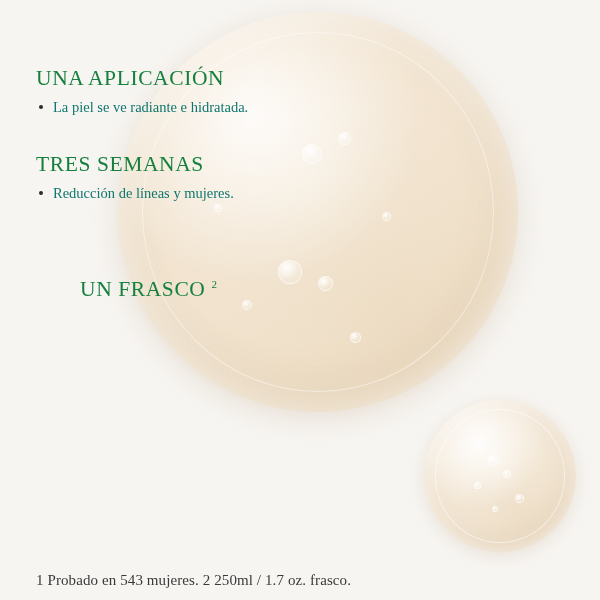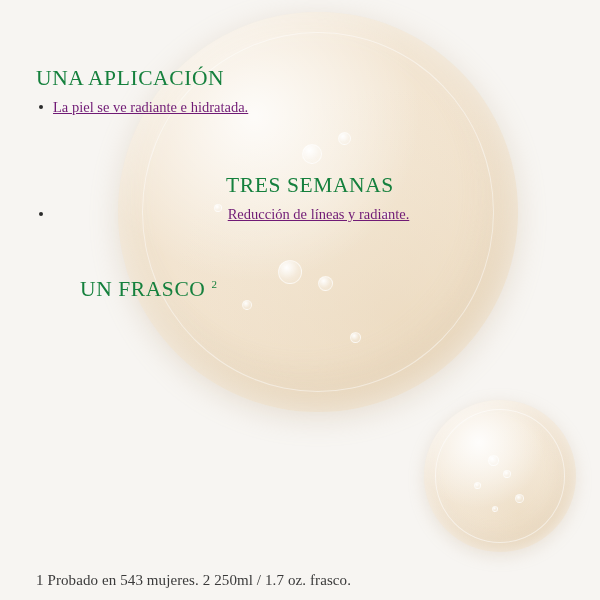--- a/index.html
+++ b/index.html
@@ -114,44 +114,43 @@
     margin: 0;
     padding: 0;
     list-style: none;
   }
   ul.bullets li {
     position: relative;
     padding-left: 17px;
     margin-bottom: 8px;
     font-size: 14.5px;
     line-height: 1.32;
-    color: #701a75;
+    color: #0f766e;
     white-space: nowrap;
-    text-decoration: underline;
   }
   ul.bullets li:last-child {
     margin-bottom: 0;
   }
   ul.bullets li::before {
     content: "";
     position: absolute;
     left: 3px;
     top: 7px;
     width: 4px;
     height: 4px;
     border-radius: 50%;
     background: #2b2b2b;
   }
   ul.bullets li .sup {
     font-size: 9.5px;
     vertical-align: super;
   }
 
   .block-1 { top: 66px; }
-  .block-2 { top: 173px; text-align: center; }
+  .block-2 { top: 152px; }
   .block-3 { top: 277px; margin-left: 44px; }
 
   .footnote {
     position: absolute;
     left: 36px;
     top: 572px;
     font-size: 15px;
     color: #3a3a3a;
     letter-spacing: 0.1px;
     white-space: nowrap;
@@ -193,21 +192,21 @@
         </li>
       </ul>
     </div>
 
     <div class="block block-2">
       <h2 class="heading">
         <span>TRES SEMANAS</span>
       </h2>
       <ul class="bullets">
         <li>
-          <span>Reducción de líneas y radiante.</span>
+          <span>Reducción de líneas y mujeres.</span>
         </li>
       </ul>
     </div>
 
     <div class="block block-3">
       <h2 class="heading">
         <span>UN FRASCO</span>
         <span class="sup">2</span>
       </h2>
     </div>

